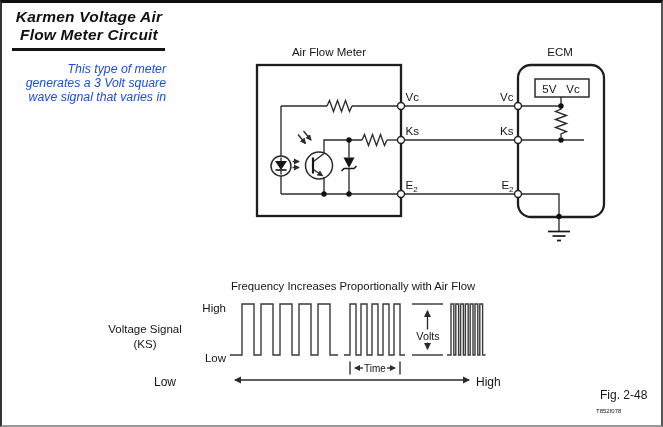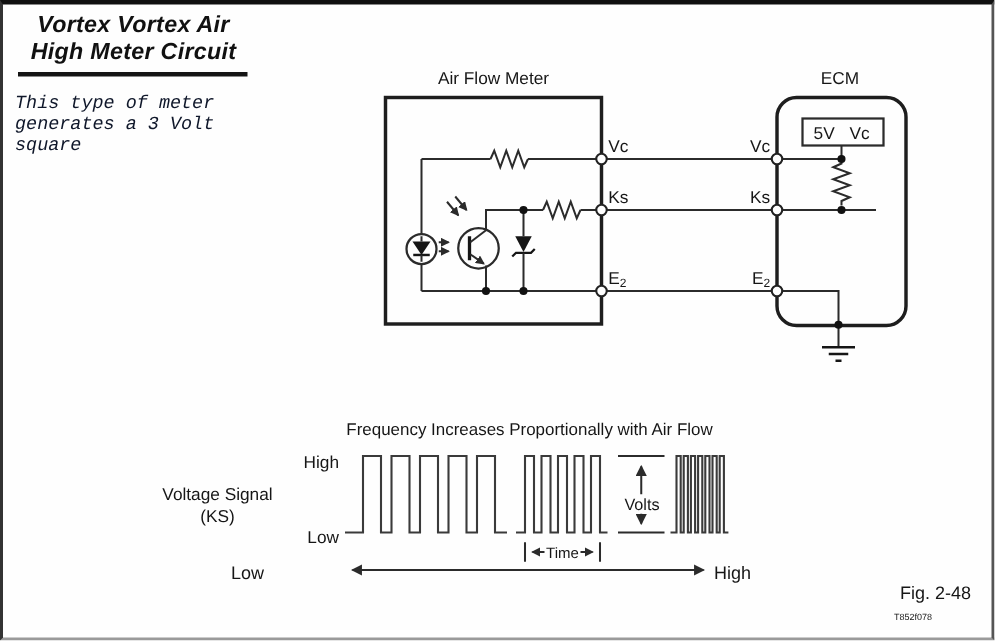--- a/index.html
+++ b/index.html
@@ -11,44 +11,45 @@
     border-right:2px solid #555;
     border-bottom:2px solid #9a9a9a;
     font-family:"Liberation Sans",sans-serif;
     overflow:hidden;
   }
   .sidebar{position:absolute;left:8px;top:5px;width:158px;}
   .sidebar-title{font-size:15.5px;font-weight:bold;font-style:italic;
     text-align:center;line-height:17.5px;color:#111;letter-spacing:.2px;}
   .rule{height:2.5px;background:#141414;margin:5px 3px 0 2px;}
   .sidebar-par{margin-top:11px;font-size:12.3px;font-style:italic;
-    text-align:left;line-height:14.3px;color:#0f172a;padding-right:2px;font-family:Liberation Mono, monospace;}
+    text-align:right;line-height:14.3px;color:#1d4ed8;padding-right:2px;}
   svg.figure{position:absolute;left:0;top:0;}
   svg text{font-family:"Liberation Sans",sans-serif;fill:#161616;}
   .wire{stroke:#2b2b2b;stroke-width:1.35;fill:none;}
   .thick{stroke:#1e1e1e;stroke-width:2.3;fill:none;}
   .comp{stroke:#2b2b2b;stroke-width:1.5;fill:none;}
   .wave{stroke:#3a3a3a;stroke-width:1.4;fill:none;}
   .lbl{font-size:11.5px;}
   .sub{font-size:8px;}
 </style>
 </head>
 <body>
 
 <div class="page">
 
   <div class="sidebar">
     <div class="sidebar-title">
-      <div>Vortex Vortex Air</div>
-      <div>High Meter Circuit</div>
+      <div>Karmen Voltage Air</div>
+      <div>Flow Meter Circuit</div>
     </div>
     <div class="rule"></div>
     <div class="sidebar-par">
       <div>This type of meter</div>
       <div>generates a 3 Volt square</div>
+      <div>wave signal that varies in</div>
     </div>
   </div>
 
   <svg class="figure" width="663" height="427" viewBox="0 0 663 427">
     <defs>
       <marker id="arr" viewBox="0 0 10 10" refX="8.5" refY="5" markerWidth="5.5" markerHeight="5.5" orient="auto-start-reverse">
           <path d="M0,0 L10,5 L0,10 z" fill="#2b2b2b"></path>
         </marker>
       <marker id="arrS" viewBox="0 0 10 10" refX="8.5" refY="5" markerWidth="4.5" markerHeight="4.5" orient="auto-start-reverse">
           <path d="M0,0 L10,5 L0,10 z" fill="#2b2b2b"></path>

